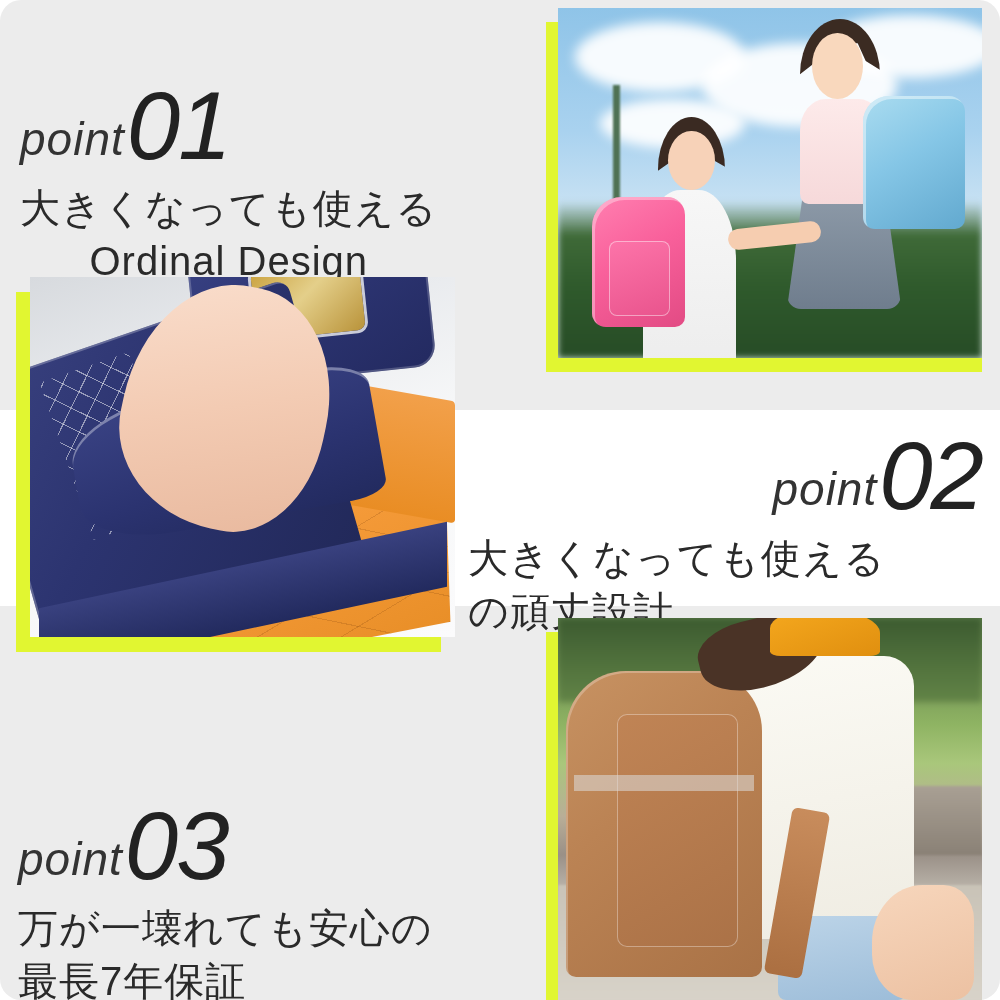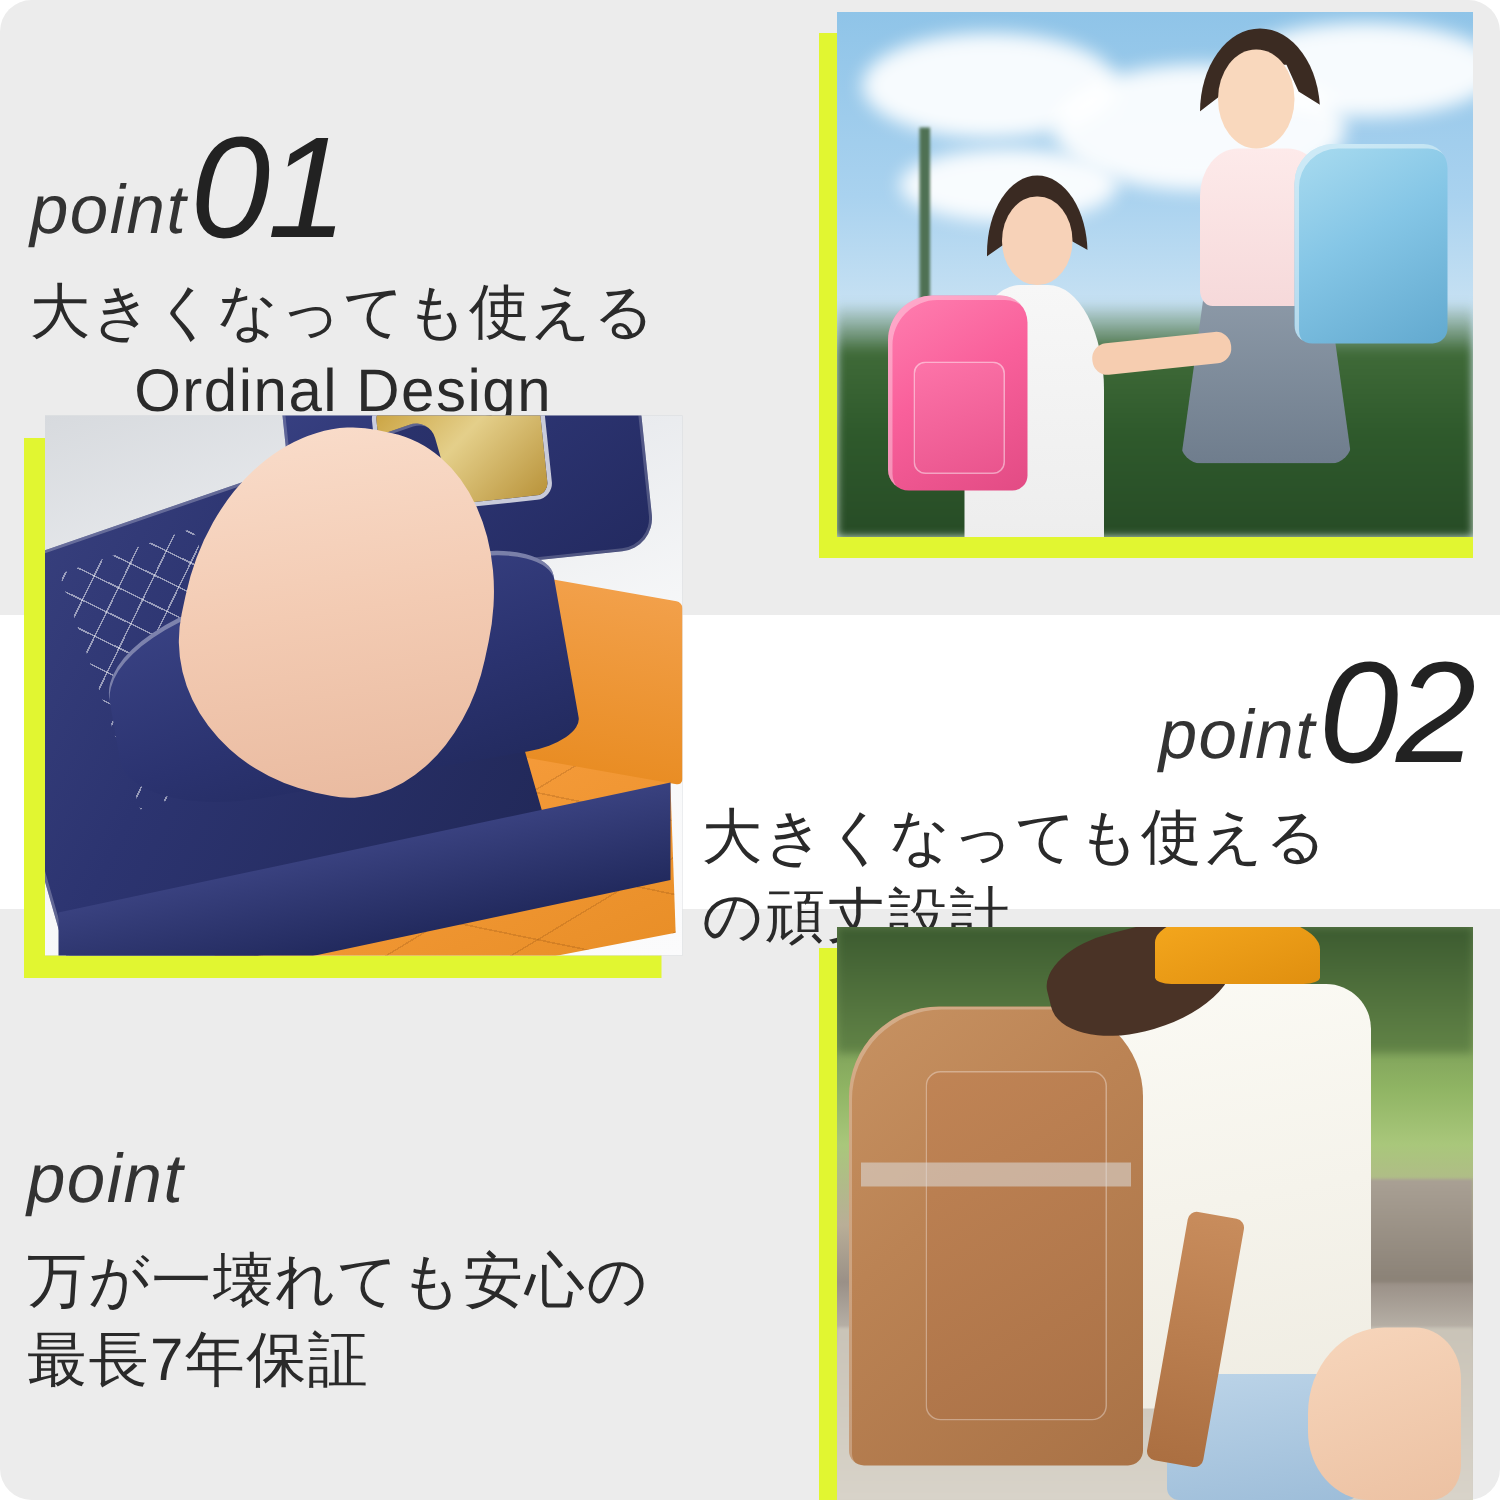--- a/index.html
+++ b/index.html
@@ -392,20 +392,21 @@
       <span class="point-word">point</span>
       <span class="point-num">02</span>
     </div>
     <div class="point-desc jp">大きくなっても使える
 の頑丈設計</div>
   </div>
 
   <div class="point-text t3">
     <div class="point-head">
       <span class="point-word">point</span>
+      <span class="point-num">03</span>
     </div>
     <div class="point-desc jp">万が一壊れても安心の
 最長7年保証</div>
   </div>
 
   <div class="photo-block">
     <div class="photo-frame p3-frame"></div>
     <div class="photo p3-photo">
       <div class="inner">
         <div class="art3-bg"></div>

